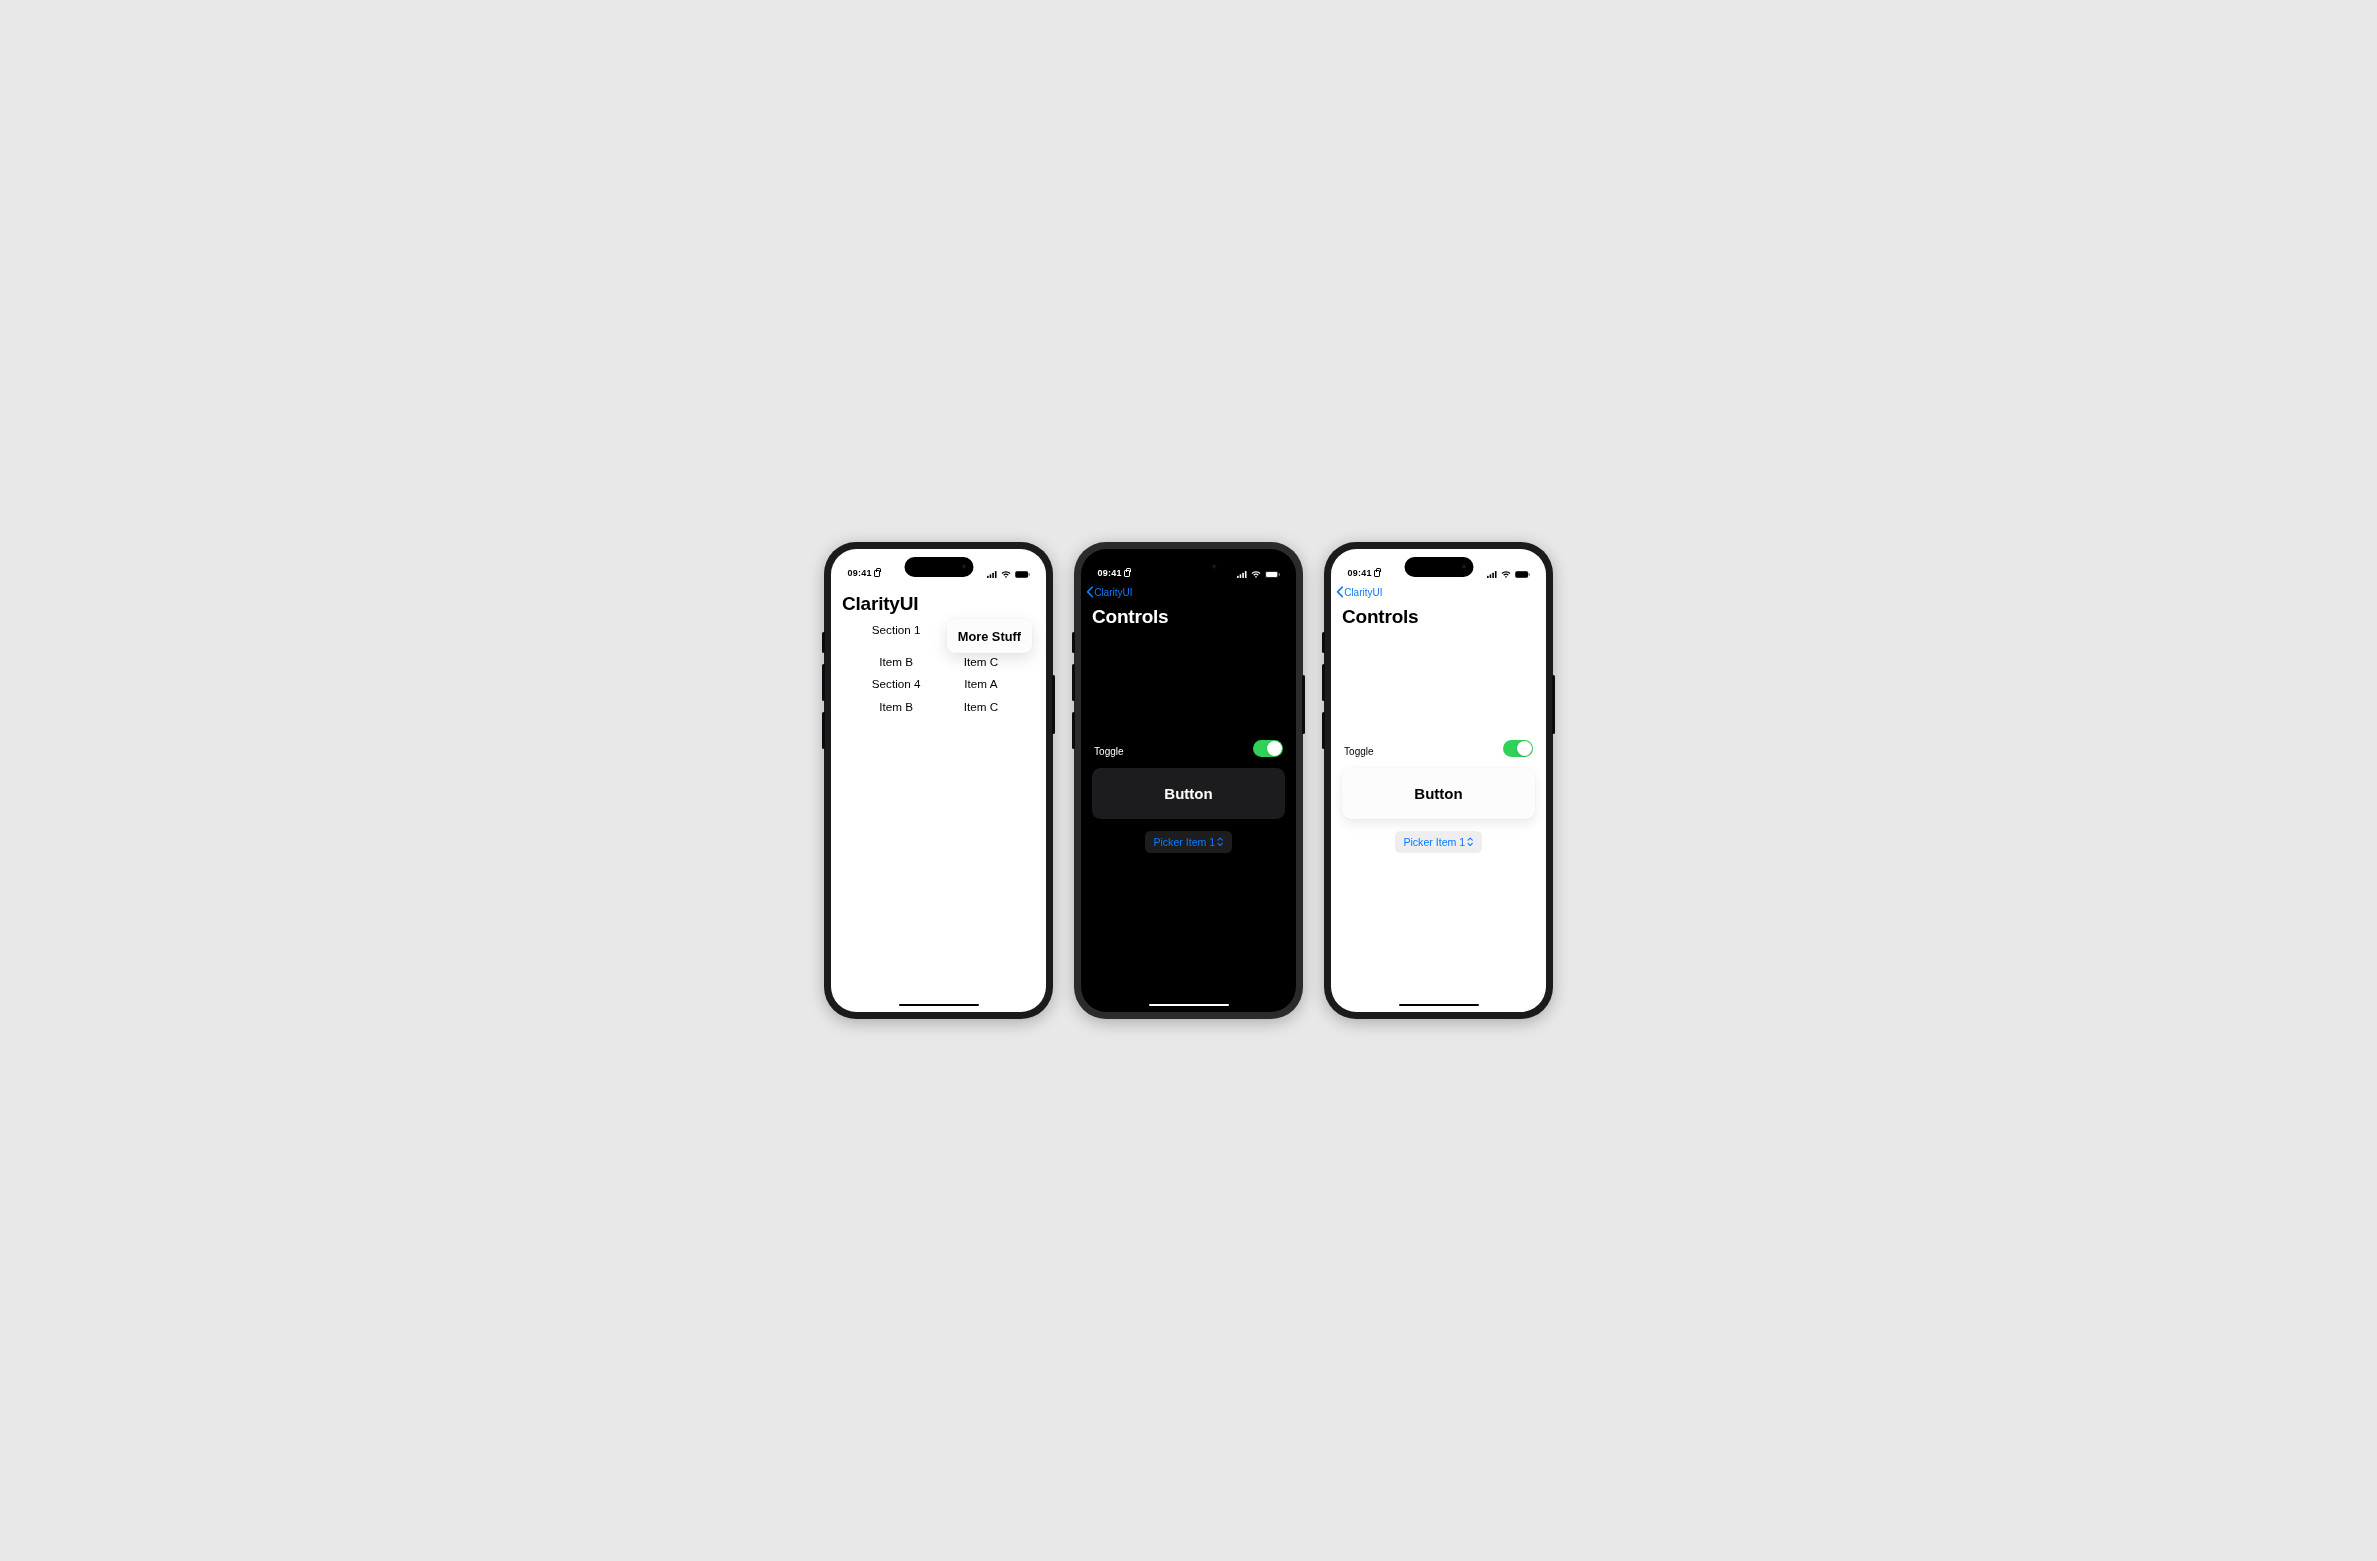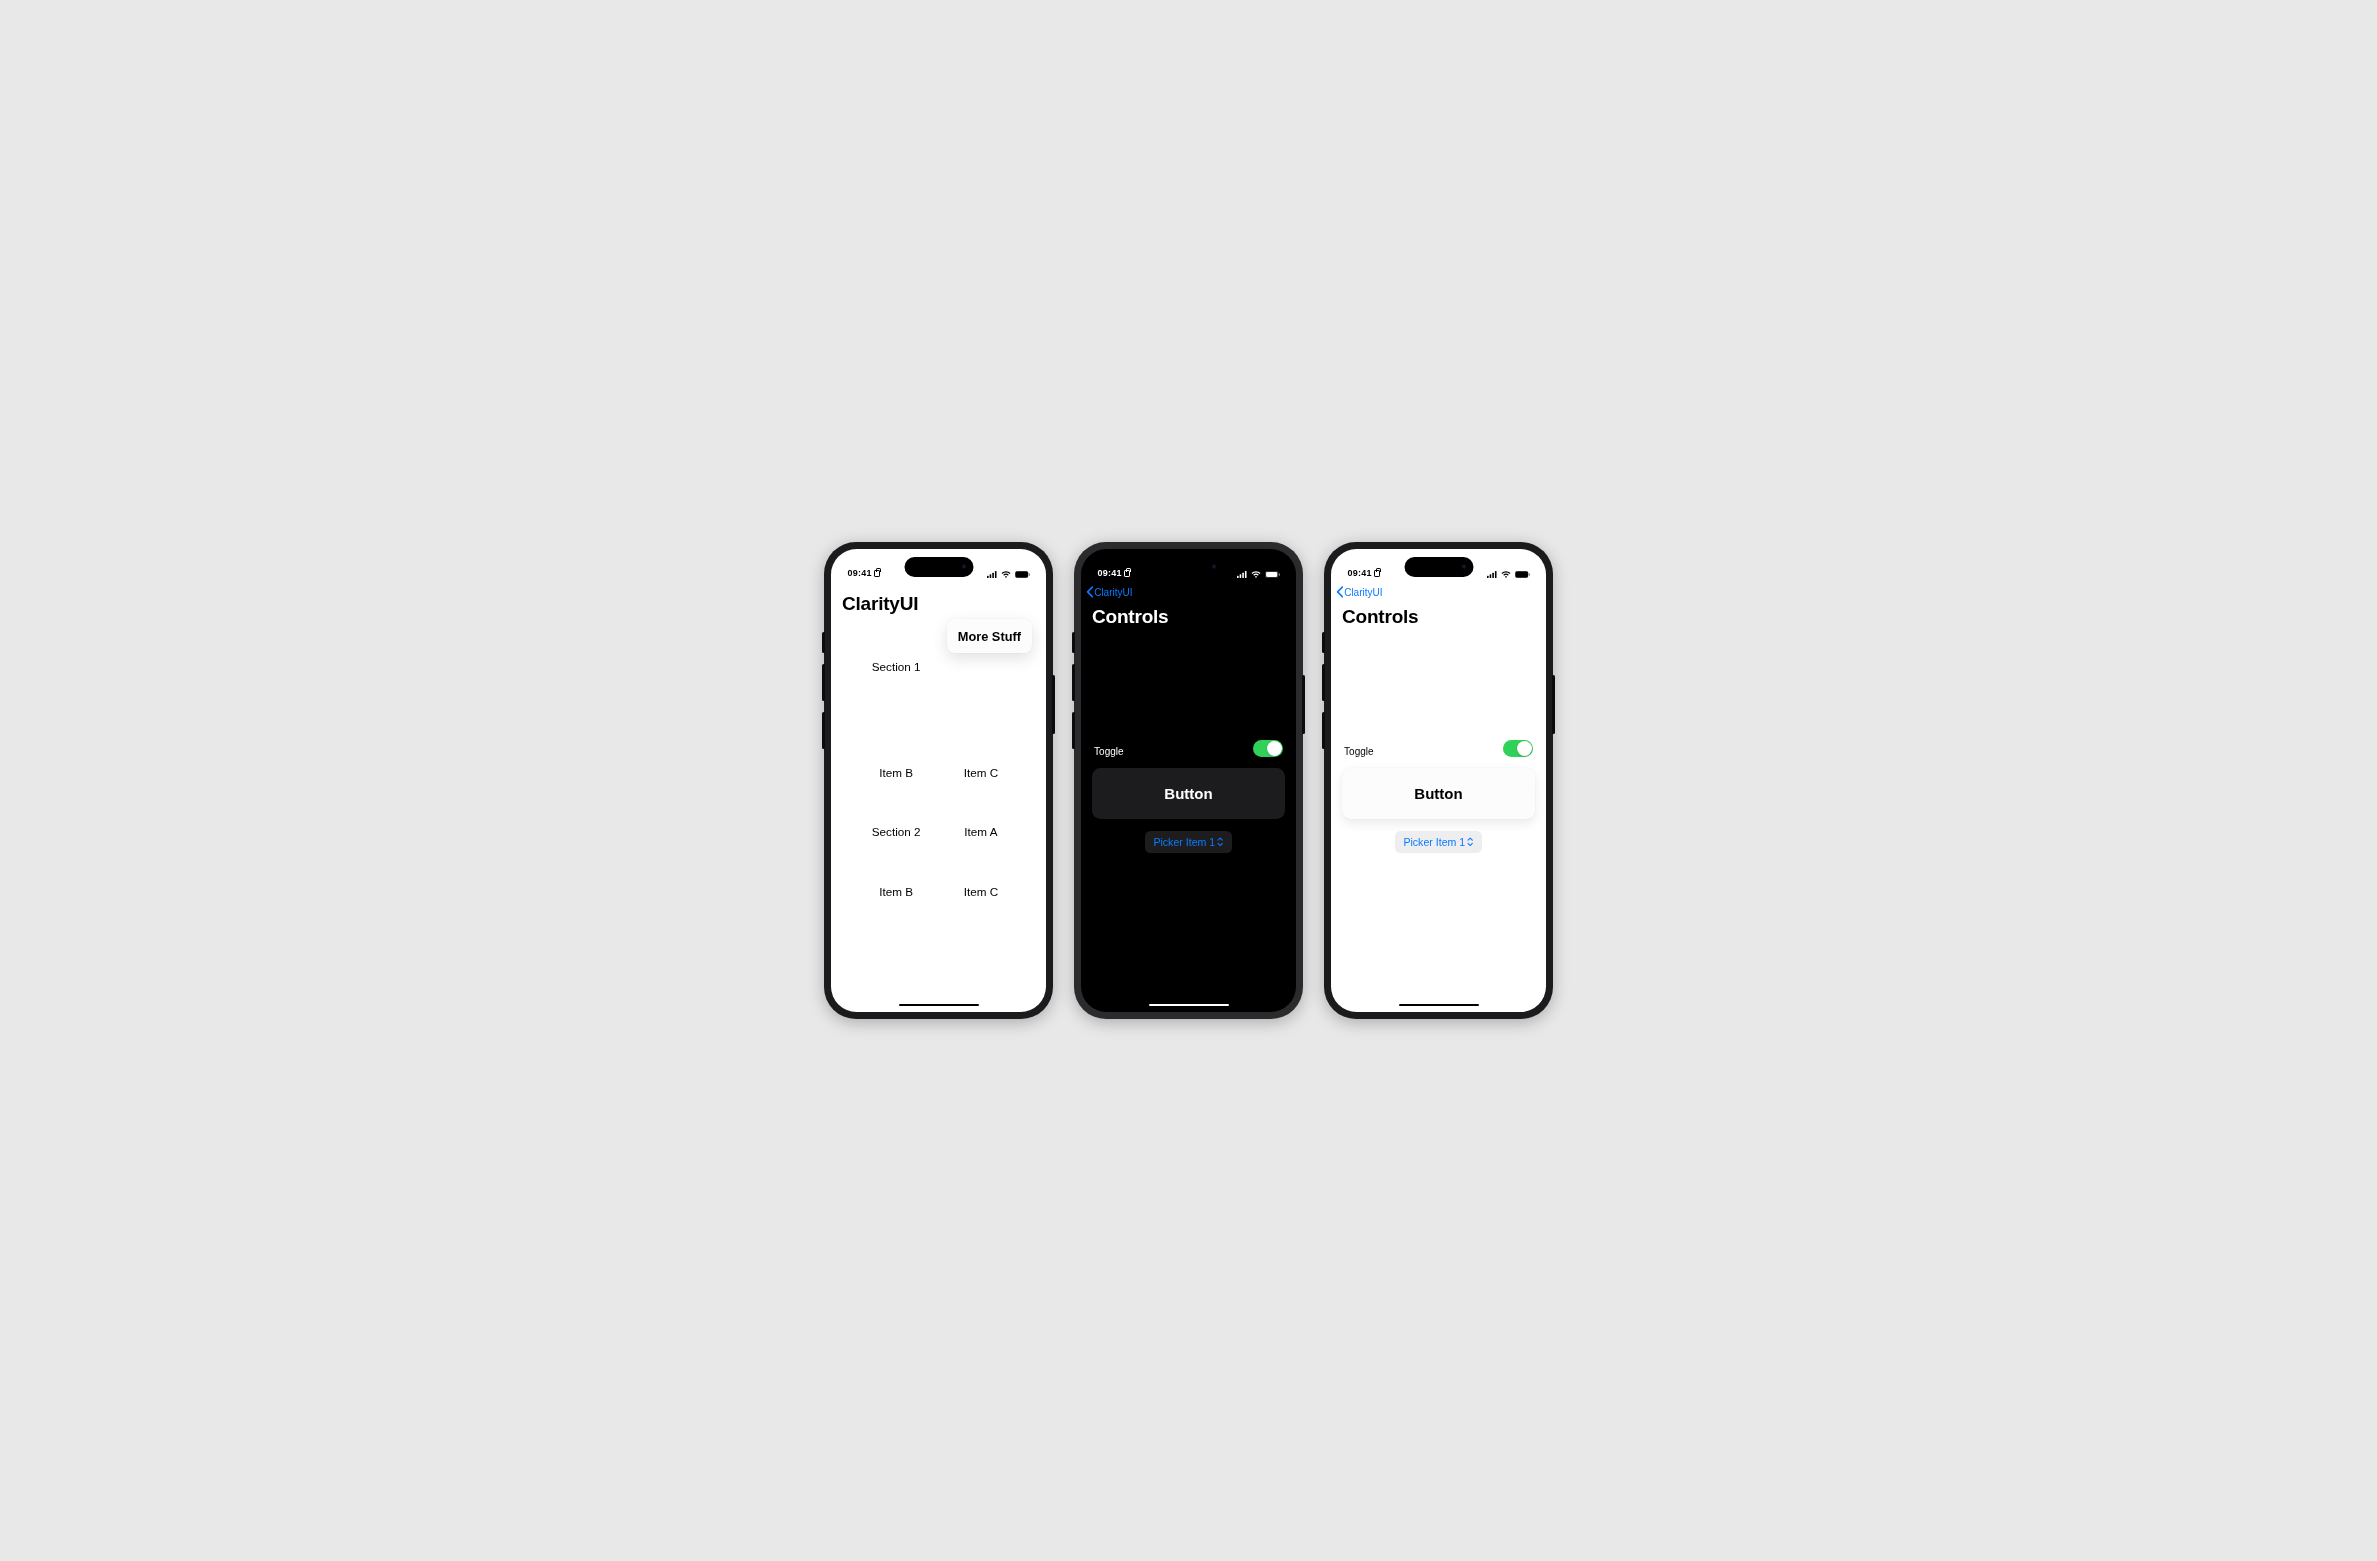--- a/index.html
+++ b/index.html
@@ -102,21 +102,21 @@
 
   .body { flex:1; position:relative; padding: 0 10.6px; }
 
   
   .grid2 {
     display:grid; grid-template-columns: 1fr 1fr;
     column-gap: 8.5px; row-gap: 9.6px;
     font-size: 11.7px;
     padding: 4.3px 16px 0;
   }
-  .grid2 .cell { text-align:center;margin-top:37px; }
+  .grid2 .cell { text-align:center; }
   .popover {
     position:absolute;
     right: 14px; top: 1px;
     background:#fcfcfd;
     border-radius:7.4px;
     padding: 9.6px 10.6px;
     font-size: 12.8px; font-weight:700;
     box-shadow: 0 5.3px 16px rgba(0,0,0,.12), 0 0 0 0.3px rgba(0,0,0,.05);
   }
 
@@ -209,21 +209,21 @@
     <div class="large-title">ClarityUI</div>
 
     <div class="body">
       <div class="grid2">
         <div class="cell">Section 1</div>
         <div class="cell"></div>
         <div class="cell"></div>
         <div class="cell"></div>
         <div class="cell">Item B</div>
         <div class="cell">Item C</div>
-        <div class="cell">Section 2</div>
+        <div class="cell">Section 4</div>
         <div class="cell">Item A</div>
         <div class="cell">Item B</div>
         <div class="cell">Item C</div>
       </div>
       <div class="popover">
         <span>More Stuff</span>
       </div>
     </div>
 
     <div class="home-ind"></div>

